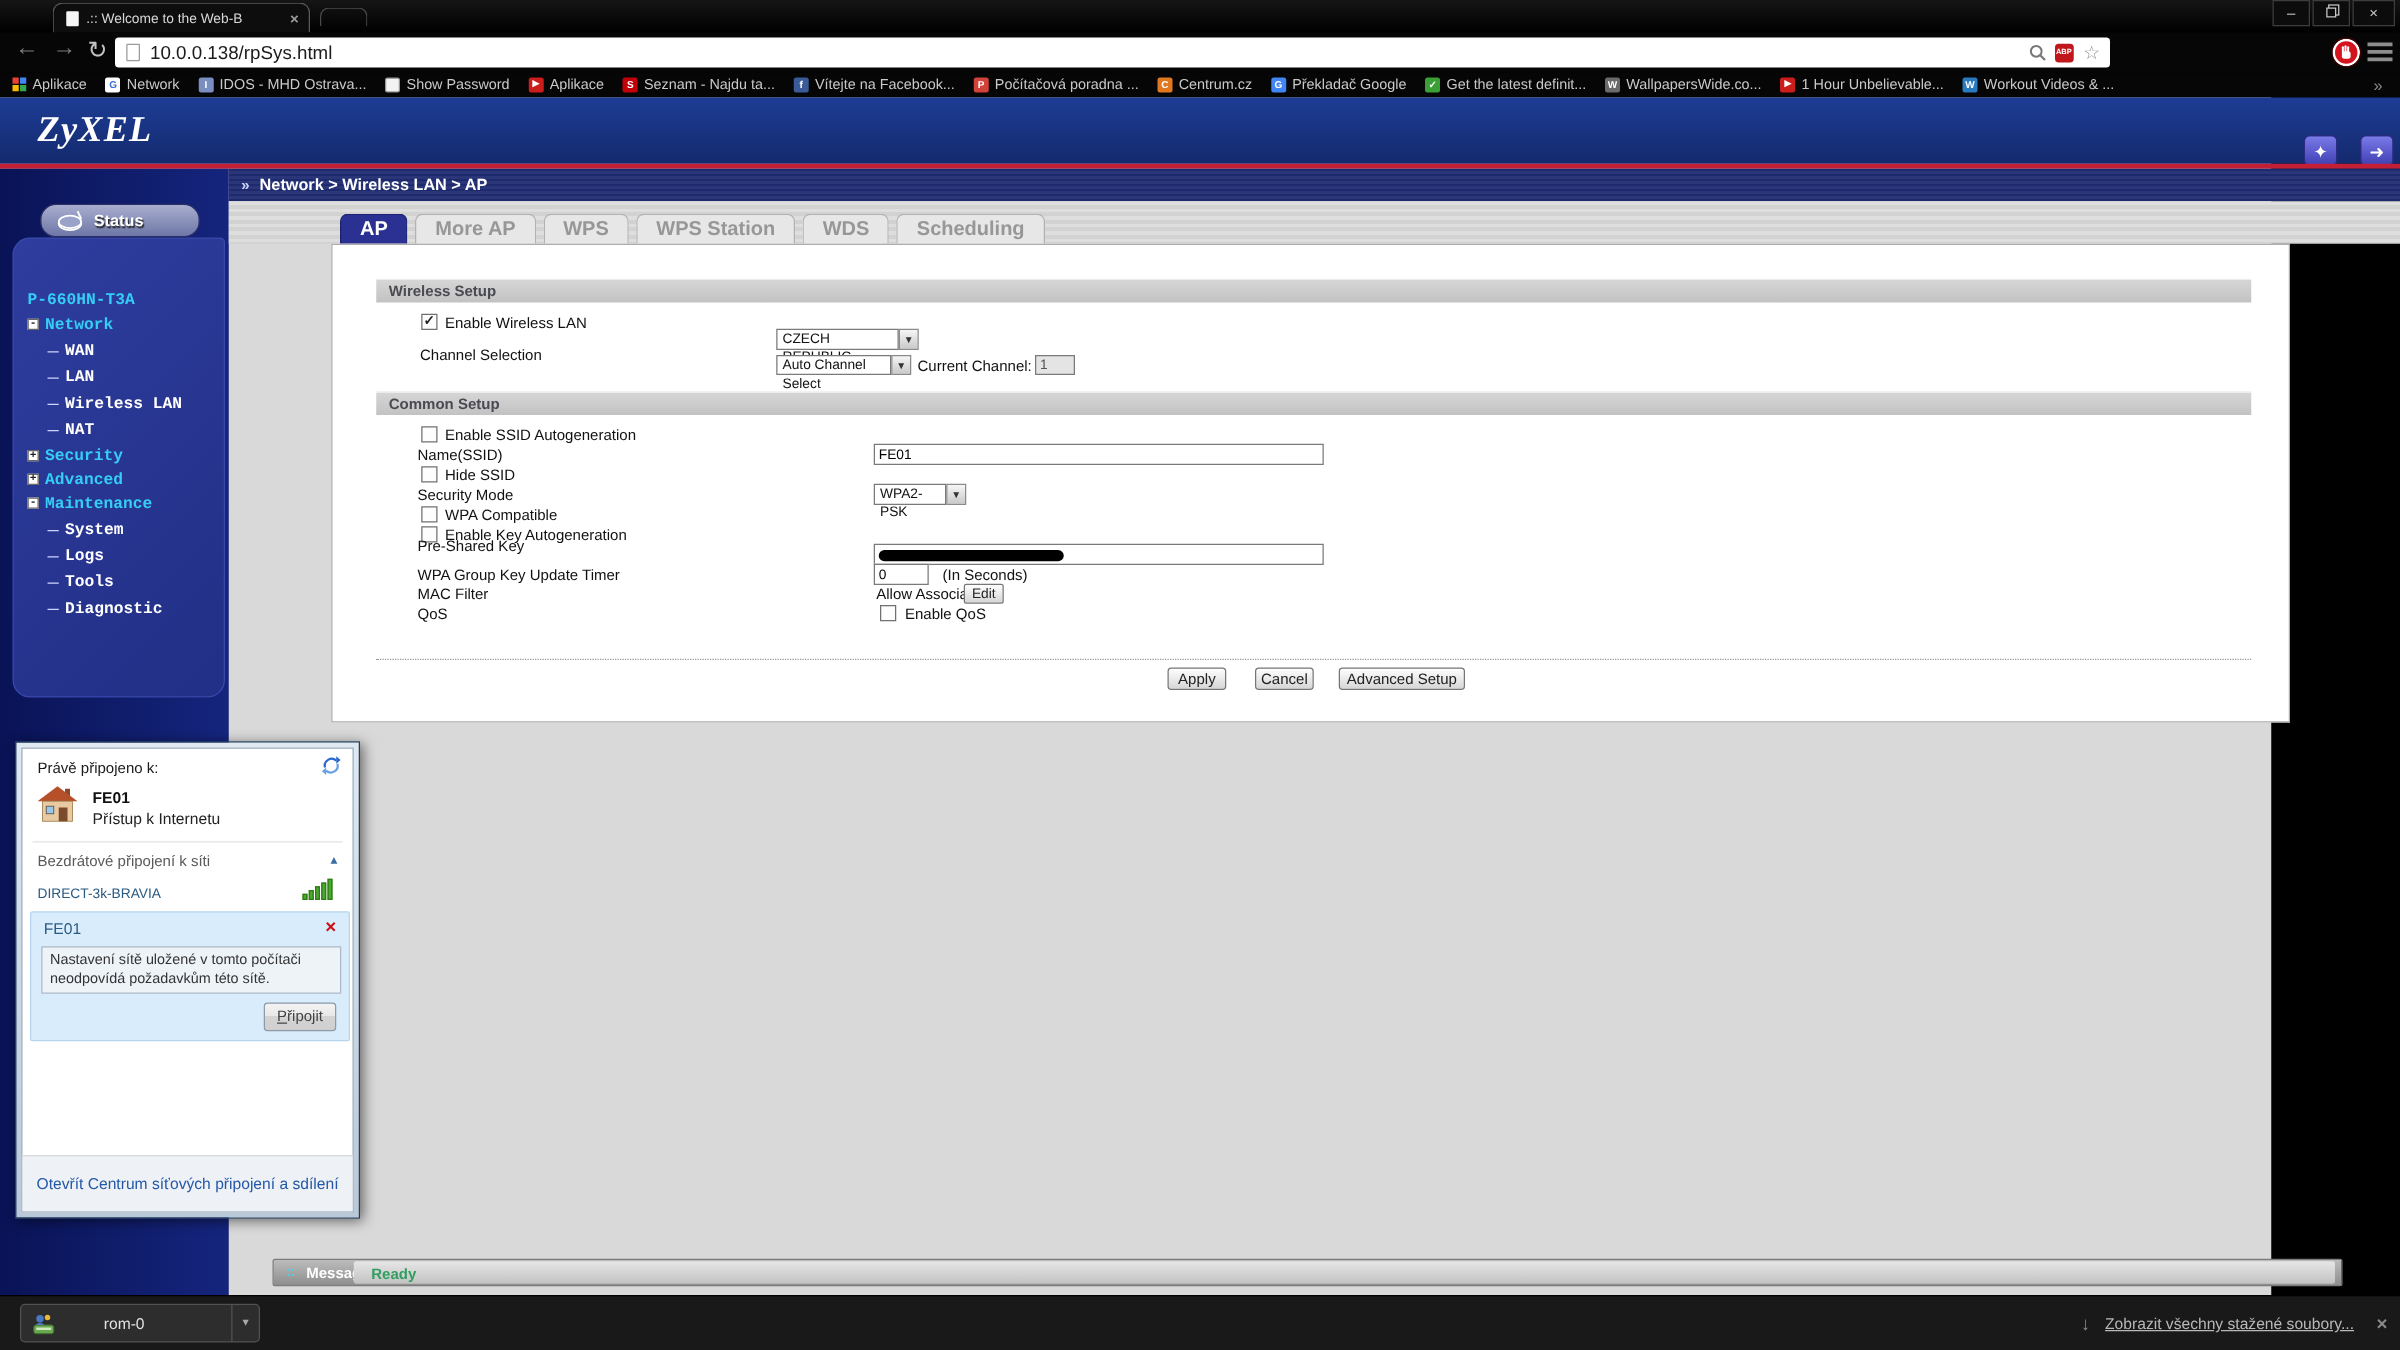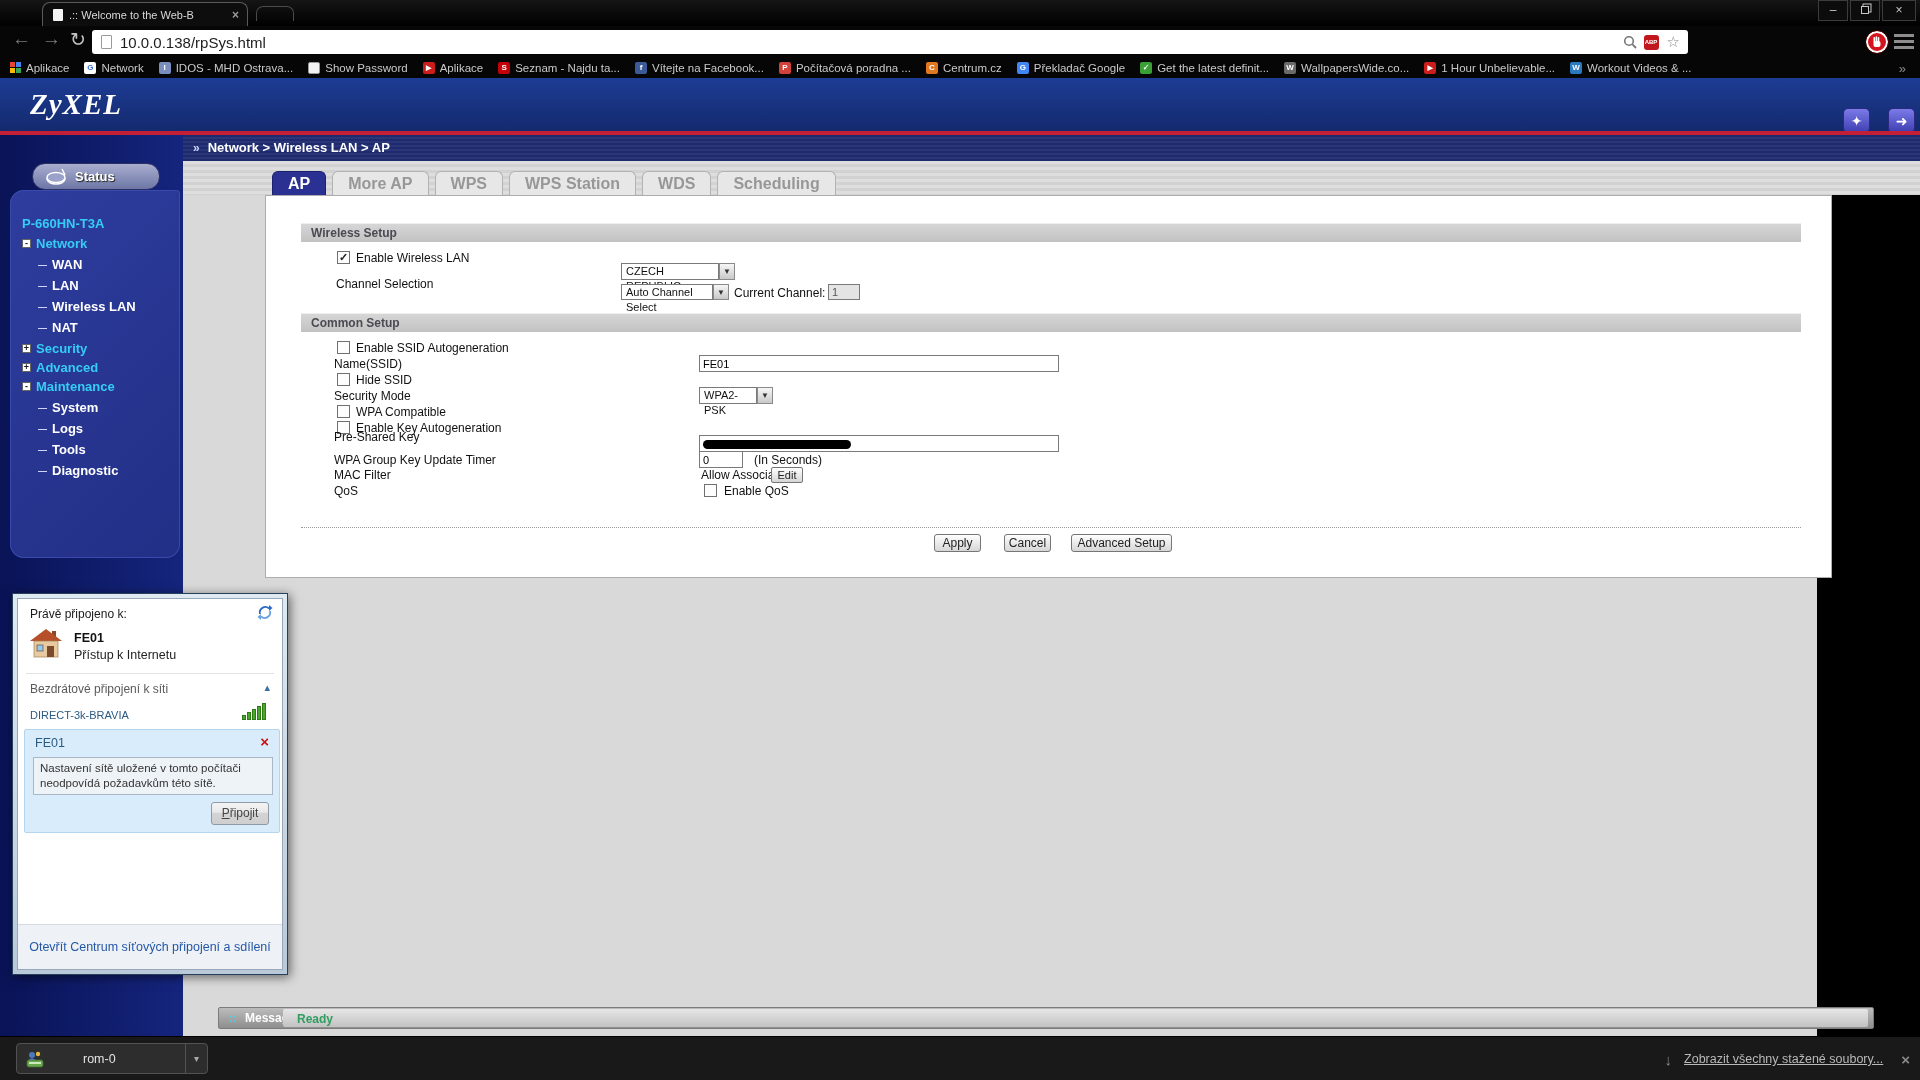--- a/index.html
+++ b/index.html
@@ -83,22 +83,22 @@
 
   #sidebar-panel { position:absolute; left:10px; top:112px; width:170px; height:368px;
                    background:linear-gradient(135deg,#2e3d9e,#222f86); border-radius:14px 4px 14px 14px;
                    box-shadow:inset 0 0 0 1px #3a49ac; }
   #status-pill { position:absolute; left:32px; top:85px; width:128px; height:27px;
                  background:linear-gradient(#a9aecf,#6d76a6); border:1px solid #2a2f66;
                  border-radius:13px; display:flex; align-items:center; z-index:2; }
   #status-pill .router-icon { margin:0 6px 0 12px; }
   #status-pill .status-label { color:#fff; font-weight:bold; font-size:13px;
                  text-shadow:1px 1px 1px #222; }
-  #nav-tree { position:absolute; left:22px; top:138px; width:150px; font-size:13px;
-              font-weight:bold; z-index:2; }
+  #nav-tree { position:absolute; left:22px; top:154px; width:150px; font-size:13px;
+              font-weight:bold; z-index:2;font-family:Liberation Mono, monospace; }
   .tree-device { color:#35cdf5; margin-bottom:5px; }
   .tree-section { color:#35cdf5; margin:4px 0; display:flex; align-items:center; }
   .pm-box { width:9px; height:9px; background:#fff; border:1px solid #666; color:#222;
             font-size:9px; line-height:7px; text-align:center; margin-right:5px; font-weight:bold; }
   .tree-sub { color:#fff; margin:6px 0 6px 0; padding-left:30px; position:relative; }
   .tree-sub::before { content:""; position:absolute; left:16px; top:8px; width:9px; height:1px;
             background:#cfd4ff; }
 
   #tabstrip { position:absolute; left:272px; top:93px; height:24px; display:flex; gap:6px; }
   .rtab { height:24px; padding:0 15px; border-radius:6px 6px 0 0; font-size:16px; font-weight:bold;

